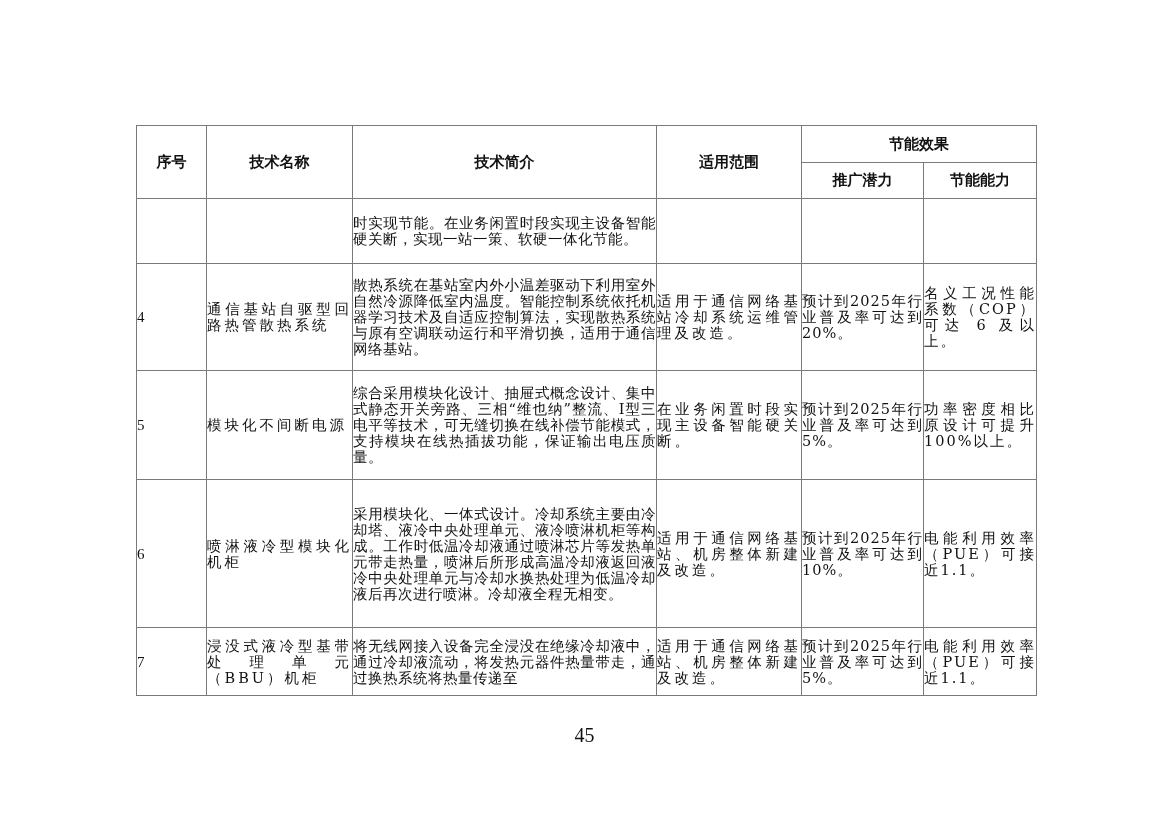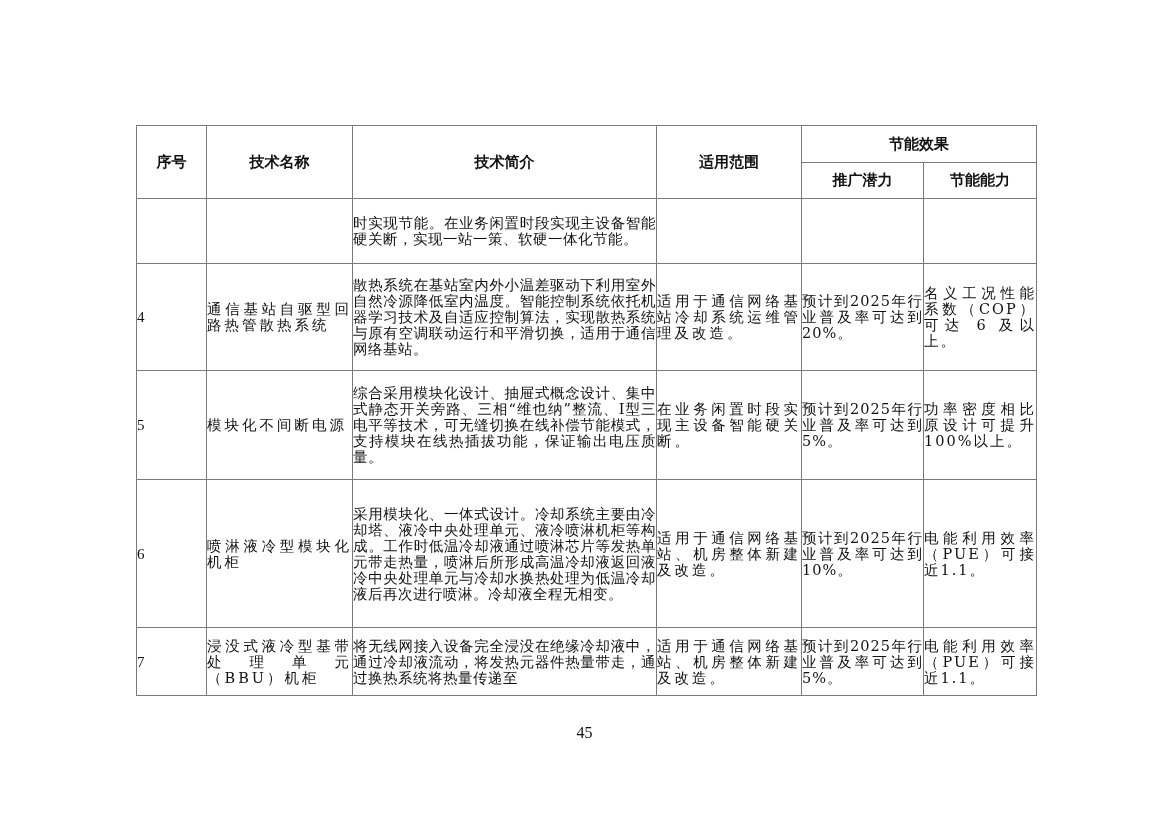--- a/index.html
+++ b/index.html
@@ -18,21 +18,21 @@
   .name { padding: 0 6px 0 8px; letter-spacing: 3px; }
   .scope { letter-spacing: 3px; }
   .promo { letter-spacing: 1px; }
   .ability { letter-spacing: 2px; }
   .r0 td { height: 64px; }
   .r4 td { height: 106px; }
   .r5 td { height: 108px; }
   .r6 td { height: 147px; margin-left: 44px; }
   .r7 td { height: 67px; }
   .page-number { position: absolute; left: 0; width: 1169px; top: 724px; text-align: center;
-                 font-family: "Liberation Serif", serif; font-size: 16px; }
+                 font-family: "Liberation Serif", serif; font-size: 20px; }
 </style>
 </head>
 <body>
 
 <table class="page-table">
   <colgroup>
     <col style="width:70px">
     <col style="width:146px">
     <col style="width:304px">
     <col style="width:145px">

